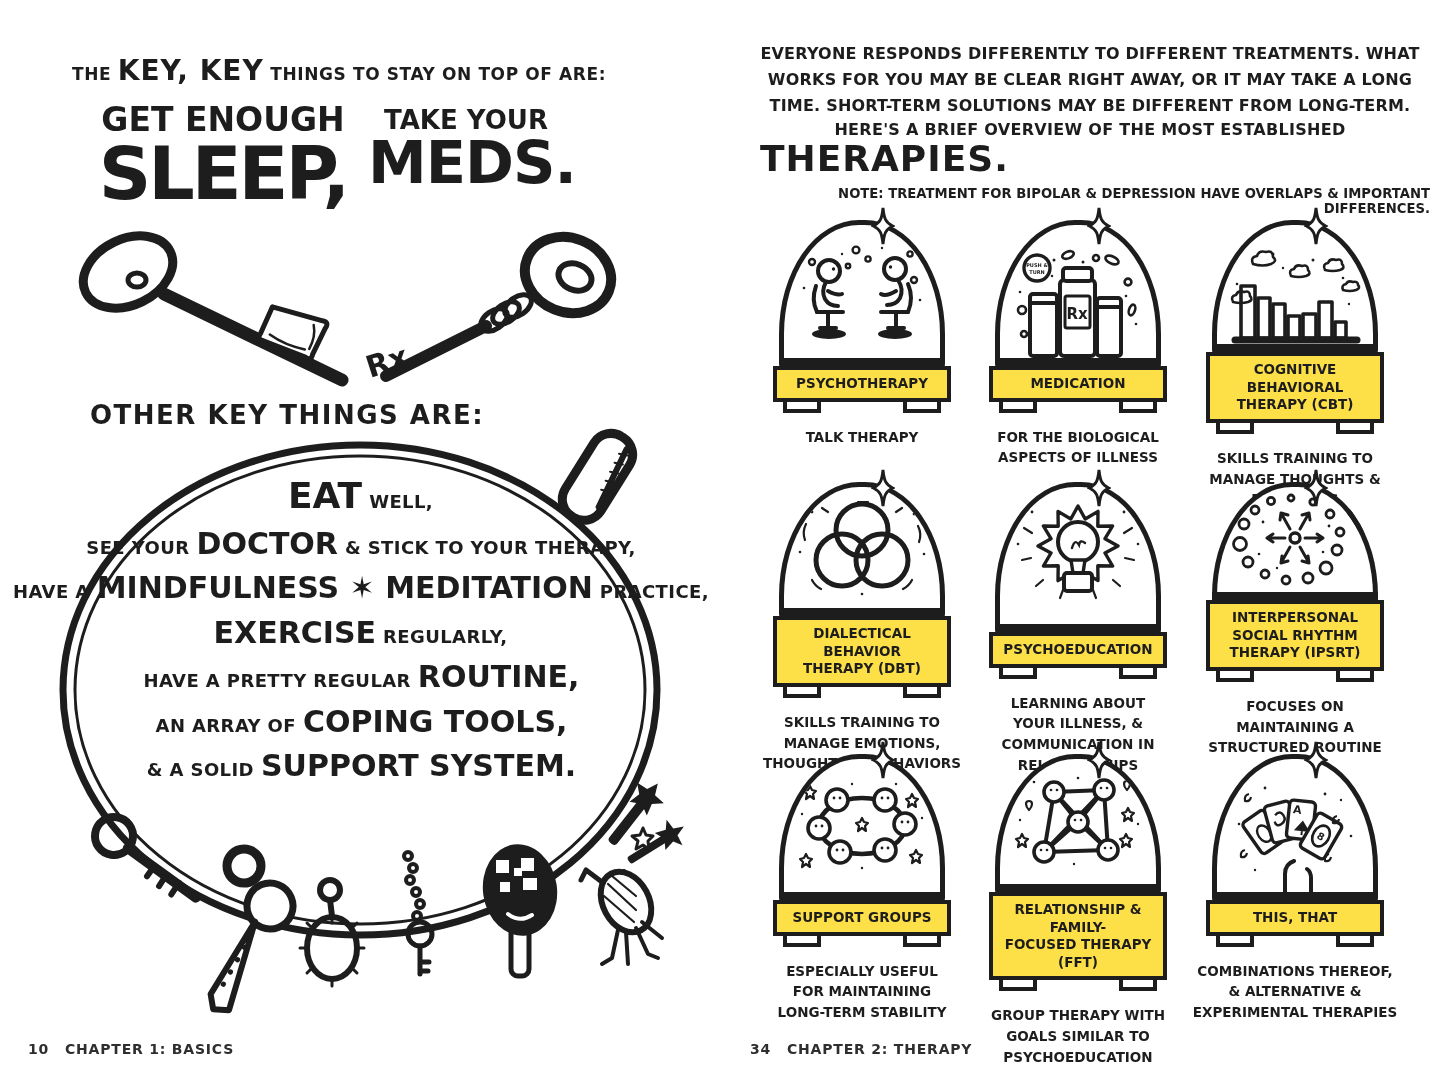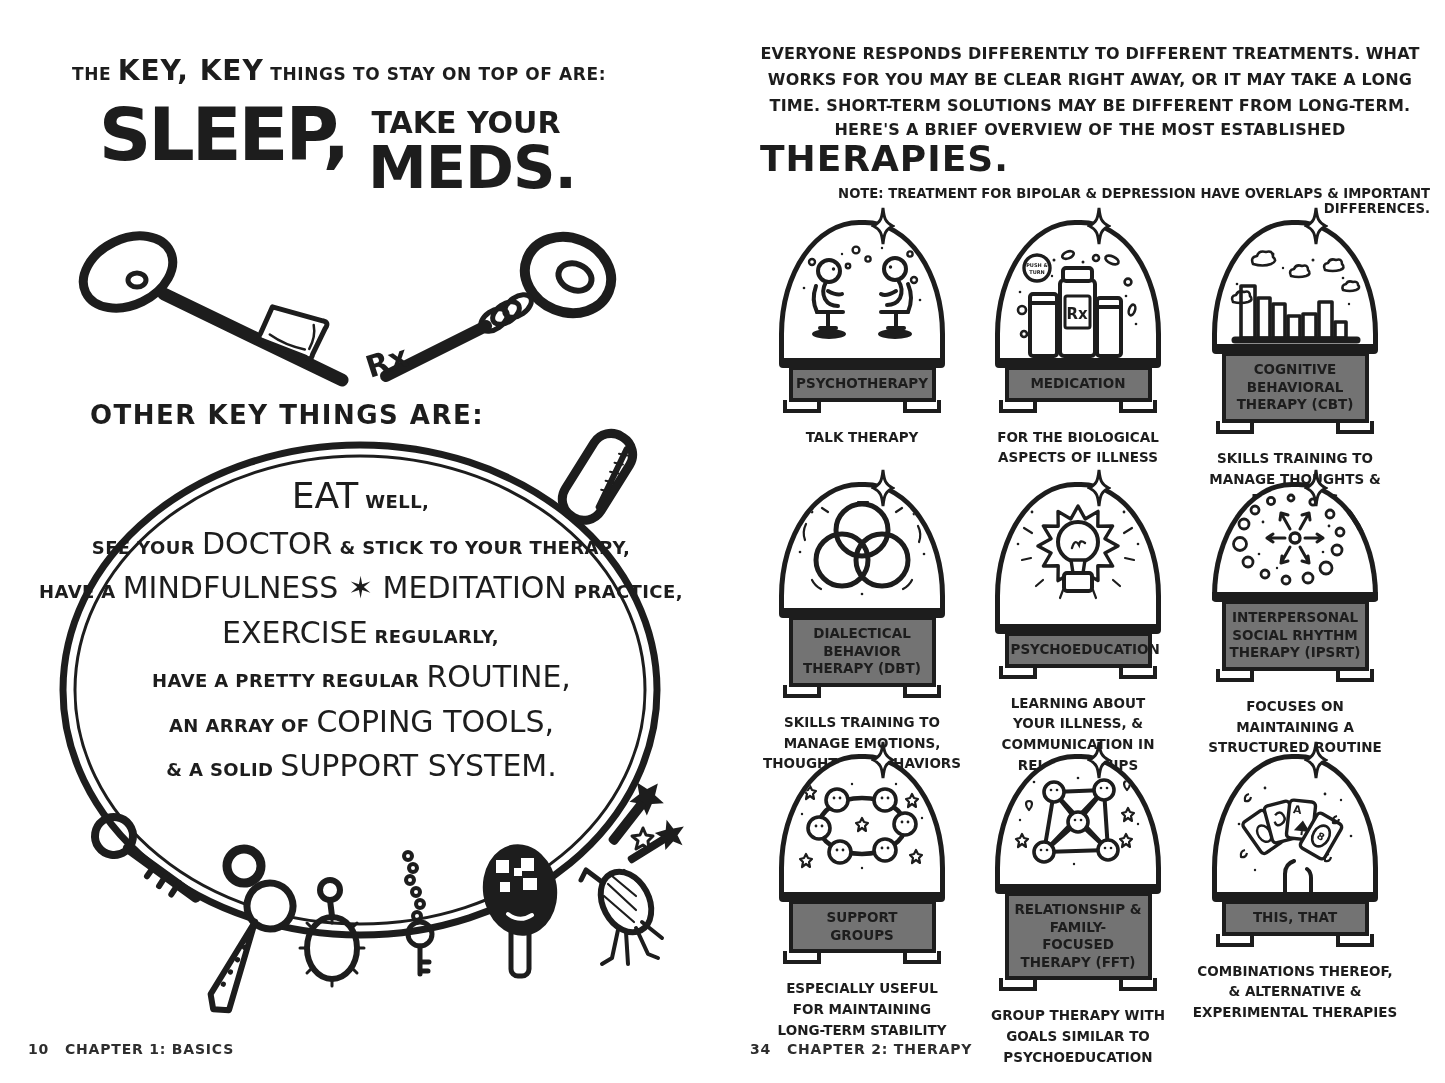--- a/index.html
+++ b/index.html
@@ -9,29 +9,29 @@
   .abs { position:absolute; }
 
   
   .lp-title { left:72px; top:54px; font-size:17px; font-weight:800; letter-spacing:.6px; white-space:nowrap; }
   .lp-title .emph { font-size:28px; letter-spacing:1px; }
   .sleep-block { left:86px; top:100px; width:274px; text-align:center; }
   .sleep-line1 { font-size:33px; font-weight:800; letter-spacing:0; }
   .sleep-line2 { font-size:73px; font-weight:800; letter-spacing:-3px; line-height:.95; }
   .meds-block { left:356px; top:100px; width:220px; text-align:center; }
   .meds-note { font-size:15px; font-weight:800; line-height:1.35; white-space:pre-line; }
-  .meds-line1 { font-size:30px; font-weight:800; margin-top:5px; }
+  .meds-line1 { font-size:26px; font-weight:800; margin-top:5px; }
   .meds-line2 { font-size:59px; font-weight:800; letter-spacing:-1px; line-height:.95;text-align:right; }
   .keys-svg { left:40px; top:220px; }
   .other-heading { left:90px; top:400px; width:520px; font-size:26px; font-weight:800; letter-spacing:1.5px; }
   .ring-svg { left:36px; top:388px; }
   .oval-text { left:88px; top:477px; width:546px; display:flex; flex-direction:column; gap:13px; align-items:center; text-align:center; z-index:3; }
   .kline { line-height:1.05; white-space:nowrap; }
   .kpre,.kpost { font-size:18px; font-weight:800; letter-spacing:.4px; margin:0 4px; }
-  .kbig { font-size:30px; font-weight:400; letter-spacing:0; margin:16px 3px; }
+  .kbig { font-size:30px; font-weight:700; letter-spacing:0; margin:16px 3px; }
   .kline.xl .kbig { font-size:36px; }
   .page-footer { top:1041px; font-size:14px; font-weight:600; color:#2e2e2e; letter-spacing:.8px; display:flex; }
   .lp-footer { left:28px; }
   .rp-footer { left:750px; }
   .page-footer .pf-num { width:37px; }
 
   
   .intro { left:760px; top:41px; width:660px; text-align:center; font-size:16px; font-weight:800; line-height:1.62; white-space:pre-line; letter-spacing:.2px; }
   .overview { left:760px; top:120px; width:660px; text-align:center; font-size:16px; font-weight:800; letter-spacing:.3px; }
   .therapies-title { left:760px; top:138px; width:660px; font-size:36px; font-weight:800; letter-spacing:1px; }
@@ -44,39 +44,40 @@
   .sparkle { position:absolute; top:-14px; left:98px; z-index:4; }
   .dome { width:166px; height:148px; margin:0 auto; border:5px solid #1d1d1d; border-bottom:10px solid #1d1d1d;
           border-radius:80px 80px 4px 4px / 114px 114px 4px 4px; background:#fff; position:relative;
           display:flex; align-items:center; justify-content:center; overflow:hidden; }
   .dome.bottom { align-items:flex-end; }
   .cell.cbt .dome { height:134px; }
   .cell.dbt .dome { height:136px; }
   .cell.ipsrt .dome { height:120px; }
   .cell.fft .dome { height:140px; }
   .cell.psychoed .dome { height:152px; }
-  .band { width:147px; margin:-2px auto 0; border:4px solid #1d1d1d; background:#737373; font-size:13.5px; font-weight:800;
+  .band { width:178px; margin:-2px auto 0; border:4px solid #1d1d1d; background:#fde047; font-size:13.5px; font-weight:800;
           line-height:1.3; padding:5px 2px; white-space:pre-line; position:relative; z-index:2; }
   .feet { display:flex; justify-content:space-between; padding:0 10px; margin-top:-2px; }
   .feet i { display:block; width:38px; height:13px; border:4px solid #1d1d1d; border-top:none; background:#fff; }
   .caption { margin-top:14px; font-size:13.5px; font-weight:800; line-height:1.55; white-space:pre-line; }
   svg { display:block; }
 </style>
 </head>
 <body>
 
 <div class="spread">
 
   <div class="abs lp-title">
     <span>THE</span>
     <span class="emph">KEY, KEY</span>
     <span>THINGS TO STAY ON TOP OF ARE:</span>
   </div>
 
   <div class="abs sleep-block">
+    <div class="sleep-line1">GET ENOUGH</div>
     <div class="sleep-line2">SLEEP,</div>
   </div>
 
   <div class="abs meds-block">
     <div class="meds-line1">TAKE YOUR</div>
     <div class="meds-line2">MEDS.</div>
   </div>
 
   <svg class="abs keys-svg" width="618" height="178" viewBox="0 0 618 178">
     <g fill="none" stroke="#1d1d1d" stroke-linecap="round" stroke-linejoin="round">

